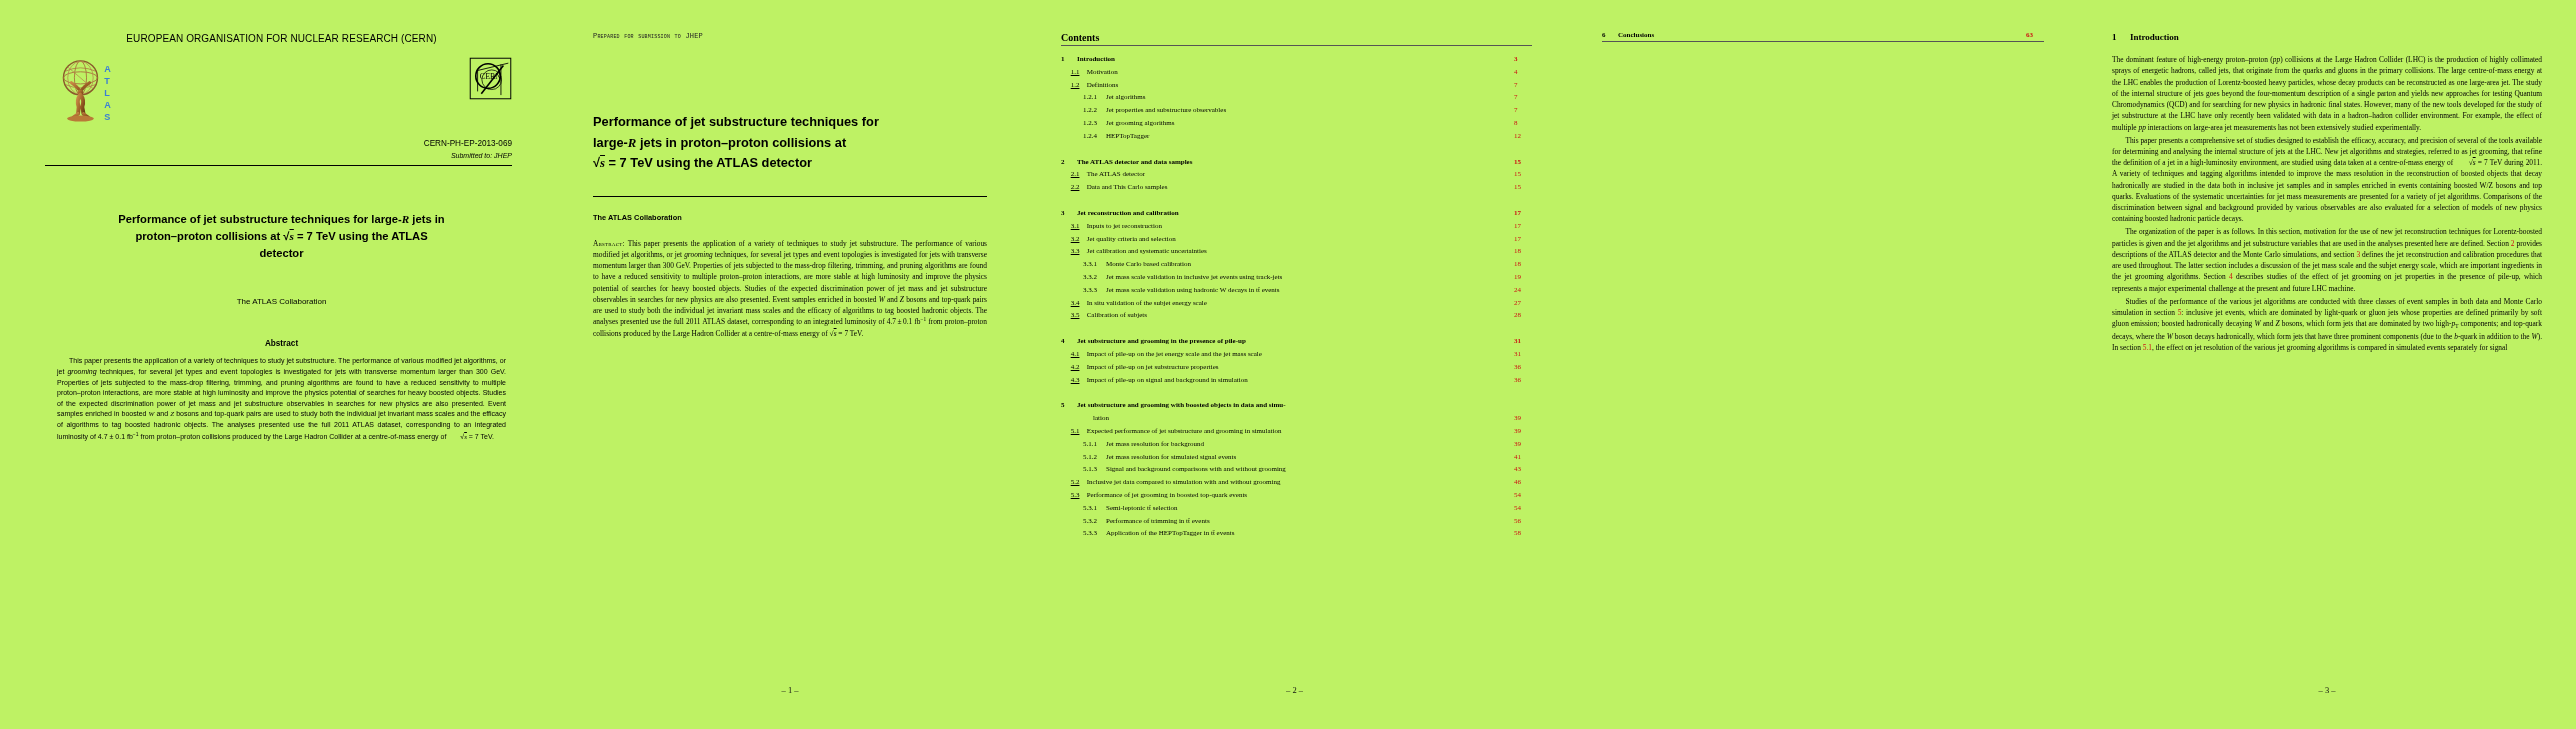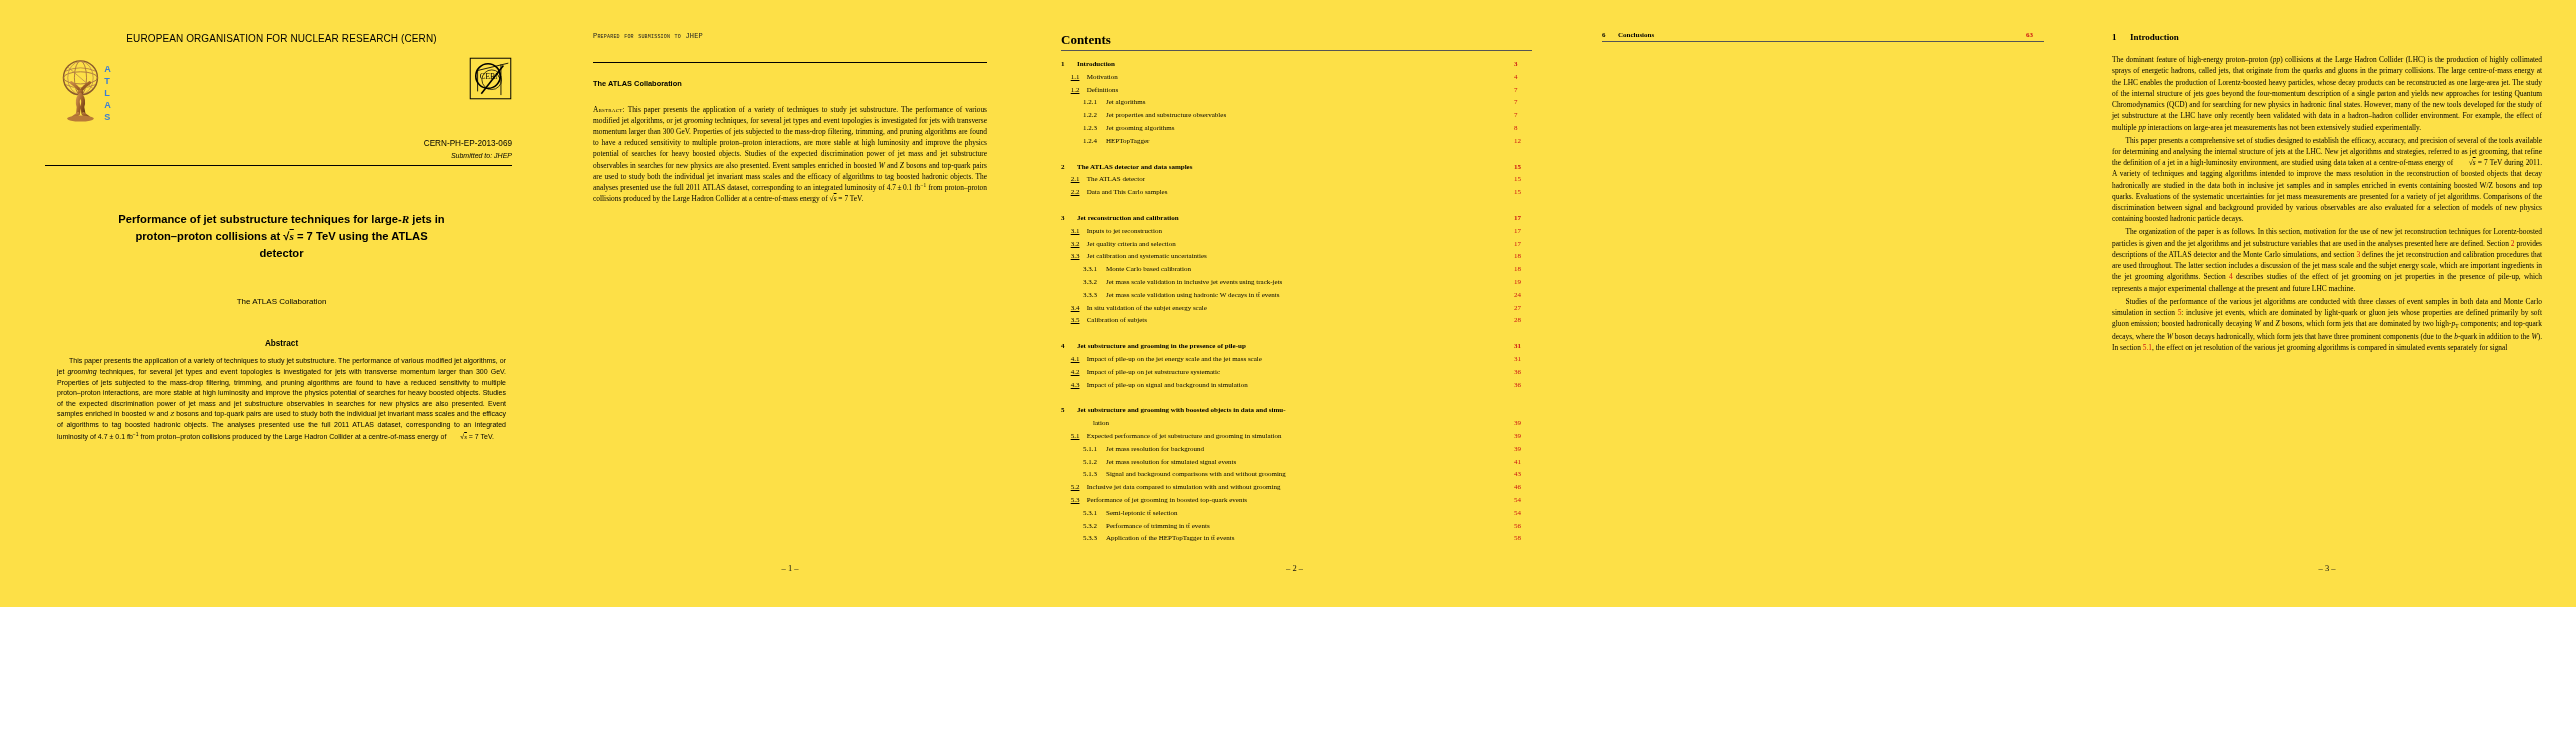--- a/index.html
+++ b/index.html
@@ -8,21 +8,21 @@
 
   
   .arxiv-stamp{
     position:absolute;left:-193px;top:286px;width:462px;
     transform:rotate(-90deg);transform-origin:center center;
     font-family:"Liberation Serif",serif;font-size:15px;color:#666;
     letter-spacing:0.3px;white-space:nowrap;text-align:center;
   }
 
   
-  .page{position:relative;height:607px;background:#fde047;box-sizing:border-box;}
+  .page{position:relative;height:729px;background:#bef264;box-sizing:border-box;}
   .p1{width:559px;padding:24px 36px 0 40px;}
   .p2{width:462px;padding:32px 34px 0 34px;}
   .p3{width:547px;padding:32px 36px 0 40px;}
   .p4{width:510px;padding:32px 34px 0 34px;}
   .p5{width:498px;padding:32px 34px 0 34px;}
 
   .folio{position:absolute;bottom:34px;left:0;right:0;text-align:center;
          font-family:"Liberation Serif",serif;font-size:8.5px;color:#111;}
 
   
@@ -56,21 +56,21 @@
   .p2-title{font-family:"Liberation Sans",sans-serif;font-weight:bold;
             font-size:12.8px;line-height:1.62;margin-top:72px;color:#000;}
   .p2-rule{border:0;border-top:1px solid #000;margin:22px 0 0 0;}
   .p2-author{font-family:"Liberation Sans",sans-serif;font-weight:bold;
              font-size:7.4px;margin-top:16px;}
   .p2-abs{font-family:"Liberation Serif",serif;font-size:7.4px;
           line-height:1.50;text-align:justify;margin-top:16px;}
   .sc{font-variant:small-caps;letter-spacing:0.2px;}
 
   
-  .toc-h{font-family:"Liberation Serif",serif;font-weight:bold;font-size:13px;
+  .toc-h{font-family:"Liberation Serif",serif;font-weight:bold;font-size:10px;
          margin-bottom:0;}
   .toc-rule{border:0;border-top:0.8px solid #555;margin:2.4px 0 9.7px 0;}
   .toc-row{display:flex;align-items:baseline;font-size:7px;line-height:1.0;
            margin-top:5.8px;}
   .toc-row.lvl1{font-weight:bold;margin-top:11.5px;}
   .toc-row.first{margin-top:0;}
   .toc-num{flex:0 0 auto;}
   .toc-num.n1{width:16px;}
   .toc-num.n2{width:16px;padding-left:9.7px;text-decoration:underline;}
   .toc-num.n3{width:23px;padding-left:22px;}
@@ -162,20 +162,25 @@
     <div class="p1-author">The ATLAS Collaboration</div>
     <div class="p1-abs-h">Abstract</div>
     <div class="p1-abs">
       This paper presents the application of a variety of techniques to study jet substructure. The performance of various modified jet algorithms, or jet <em>grooming</em> techniques, for several jet types and event topologies is investigated for jets with transverse momentum larger than 300&nbsp;GeV. Properties of jets subjected to the mass-drop filtering, trimming, and pruning algorithms are found to have a reduced sensitivity to multiple proton–proton interactions, are more stable at high luminosity and improve the physics potential of searches for heavy boosted objects. Studies of the expected discrimination power of jet mass and jet substructure observables in searches for new physics are also presented. Event samples enriched in boosted <span class="mi">W</span> and <span class="mi">Z</span> bosons and top-quark pairs are used to study both the individual jet invariant mass scales and the efficacy of algorithms to tag boosted hadronic objects. The analyses presented use the full 2011 ATLAS dataset, corresponding to an integrated luminosity of 4.7&nbsp;±&nbsp;0.1&nbsp;fb<sup>−1</sup> from proton–proton collisions produced by the Large Hadron Collider at a centre-of-mass energy of <span class="sqrt"><span class="rad">√</span><span class="ovl mi">s</span></span> = 7 TeV.
     </div>
   </div>
 
   <div class="page p2">
     <div class="prep">Prepared for submission to JHEP</div>
 
+    <div class="p2-title">
+      <span>Performance of jet substructure techniques for</span><br>
+      <span>large-<span class="mi">R</span> jets in proton–proton collisions at</span><br>
+      <span><span class="sqrt"><span class="rad">√</span><span class="ovl mi">s</span></span> = 7 TeV using the ATLAS detector</span>
+    </div>
 
     <hr class="p2-rule">
 
     <div class="p2-author">The ATLAS Collaboration</div>
 
     <div class="p2-abs">
       <span class="sc">Abstract:</span>
       This paper presents the application of a variety of techniques to study jet substructure. The performance of various modified jet algorithms, or jet <em>grooming</em> techniques, for several jet types and event topologies is investigated for jets with transverse momentum larger than 300&nbsp;GeV. Properties of jets subjected to the mass-drop filtering, trimming, and pruning algorithms are found to have a reduced sensitivity to multiple proton–proton interactions, are more stable at high luminosity and improve the physics potential of searches for heavy boosted objects. Studies of the expected discrimination power of jet mass and jet substructure observables in searches for new physics are also presented. Event samples enriched in boosted <span class="mi">W</span> and <span class="mi">Z</span> bosons and top-quark pairs are used to study both the individual jet invariant mass scales and the efficacy of algorithms to tag boosted hadronic objects. The analyses presented use the full 2011 ATLAS dataset, corresponding to an integrated luminosity of 4.7 ± 0.1&nbsp;fb<sup>−1</sup> from proton–proton collisions produced by the Large Hadron Collider at a centre-of-mass energy of <span class="sqrt"><span class="rad">√</span><span class="ovl mi">s</span></span> = 7 TeV.
     </div>
 
@@ -289,21 +294,21 @@
           <span class="toc-txt">Jet substructure and grooming in the presence of pile-up</span>
           <span class="toc-pg">31</span>
         </div>
         <div class="toc-row lvl2">
           <span class="toc-num n2">4.1</span>
           <span class="toc-txt">Impact of pile-up on the jet energy scale and the jet mass scale</span>
           <span class="toc-pg">31</span>
         </div>
         <div class="toc-row lvl2">
           <span class="toc-num n2">4.2</span>
-          <span class="toc-txt">Impact of pile-up on jet substructure systematic</span>
+          <span class="toc-txt">Impact of pile-up on jet substructure properties</span>
           <span class="toc-pg">36</span>
         </div>
         <div class="toc-row lvl2">
           <span class="toc-num n2">4.3</span>
           <span class="toc-txt">Impact of pile-up on signal and background in simulation</span>
           <span class="toc-pg">36</span>
         </div>
         <div class="toc-spacer"></div>
         <div class="toc-row lvl1">
           <span class="toc-num n1">5</span>

